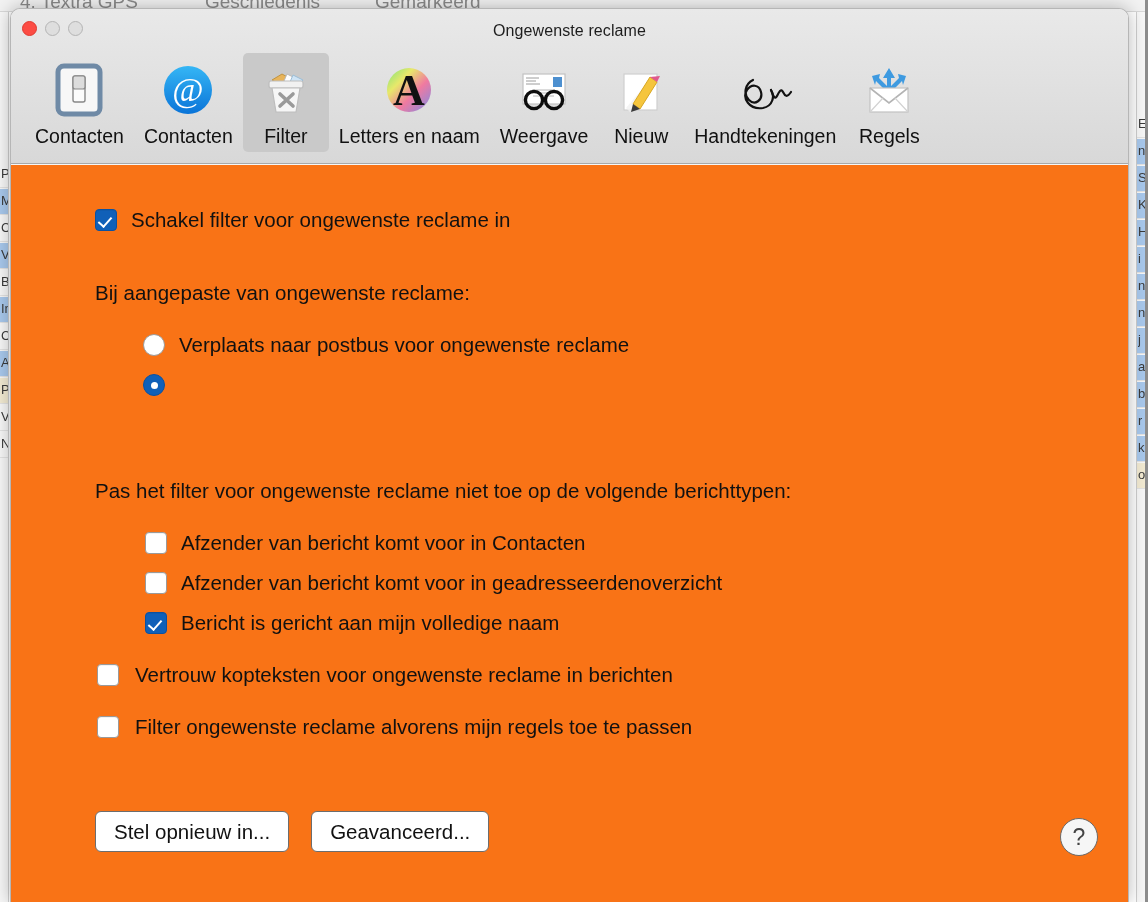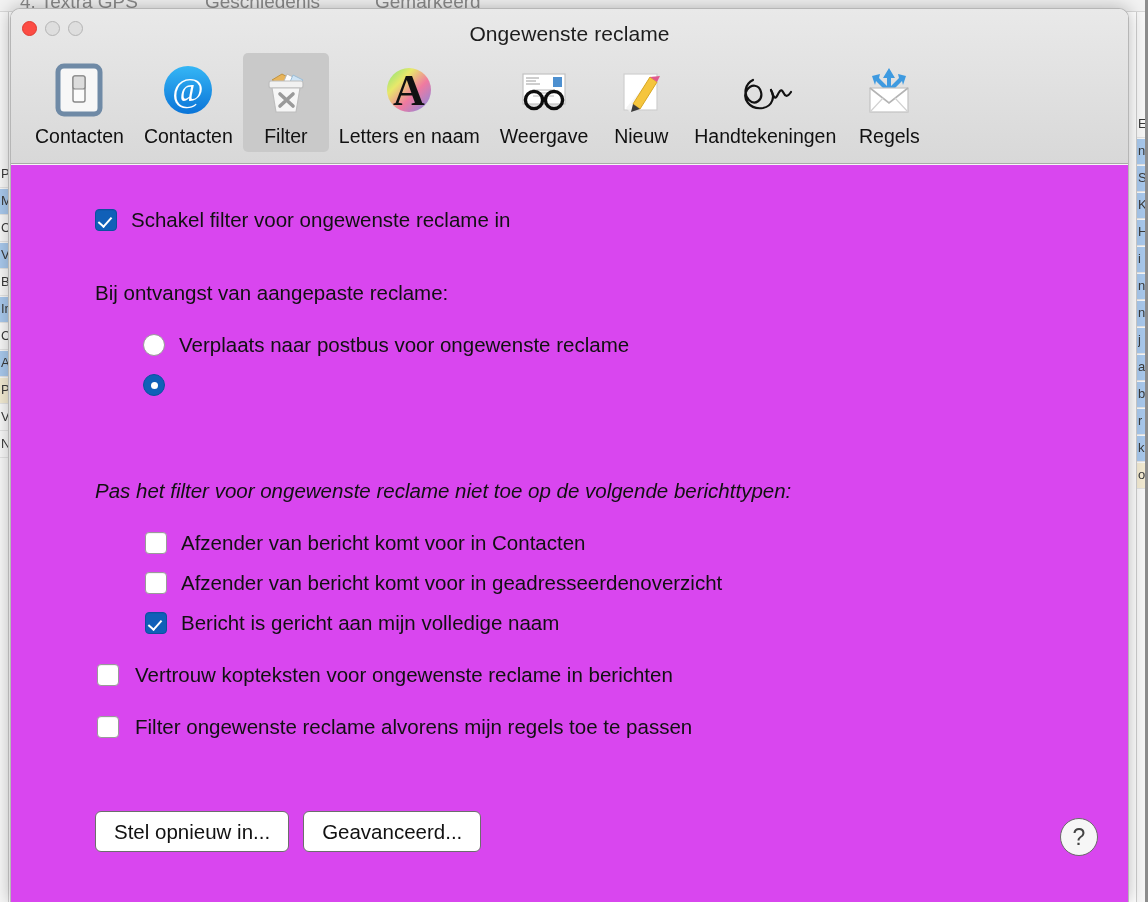--- a/index.html
+++ b/index.html
@@ -80,21 +80,21 @@
   .tl {
     width: 15px; height: 15px; border-radius: 50%;
   }
   .tl.close  { background: #fc4c44; border: 1px solid #e0392f; }
   .tl.min    { background: #dedede; border: 1px solid #b4b4b4; }
   .tl.zoom   { background: #dedede; border: 1px solid #b4b4b4; }
 
   #window-title {
     position: absolute; left: 0; right: 0; top: 13px;
     text-align: center;
-    font-size: 21px; color: #1d1d1d;
+    font-size: 16px; color: #1d1d1d;
     letter-spacing: 0.1px;
   }
 
   #toolbar {
     position: absolute; left: 0; right: 0; top: 44px; height: 108px;
     display: flex; align-items: flex-start;
     padding-left: 14px;
   }
   .tb-item {
     display: flex; flex-direction: column; align-items: center;
@@ -110,21 +110,21 @@
     display: flex; align-items: center; justify-content: center;
     margin-bottom: 1px;
   }
   .tb-label {
     font-size: 19.5px; color: #111111; white-space: nowrap;
   }
 
   
   #content {
     position: absolute; left: 0; right: 0; top: 156px; bottom: 0;
-    background: #d946ef;
+    background: #f97316;
     padding: 0;
   }
   .row { display: flex; align-items: flex-start; }
 
   .label-text {
     font-size: 20.5px; color: #111111; white-space: nowrap;
     line-height: 1.1;
   }
   .section-head {
     font-size: 20.5px; color: #111111; white-space: nowrap;
@@ -197,30 +197,30 @@
 
   
   #enable-row { position: absolute; left: 84px; top: 44px; }
   #enable-row .label-text { margin-left: 14px; }
 
   #sect1-head { position: absolute; left: 84px; top: 116px; }
   #radio-group { position: absolute; left: 132px; top: 160px; }
   .radio-row { display: flex; align-items: center; height: 40px; }
   .radio-row .label-text { margin-left: 14px; }
 
-  #sect2-head { position: absolute; left: 84px; top: 314px; font-style: italic; }
+  #sect2-head { position: absolute; left: 84px; top: 314px; }
   #cb-group { position: absolute; left: 134px; top: 358px; }
   .cb-row { display: flex; align-items: center; height: 40px; }
   .cb-row .label-text { margin-left: 14px; }
 
   #extra-group { position: absolute; left: 86px; top: 484px; }
   .extra-row { display: flex; align-items: center; height: 52px; }
   .extra-row .label-text { margin-left: 16px; }
 
-  #button-bar { position: absolute; left: 84px; top: 646px; display: flex; gap: 14px; }
+  #button-bar { position: absolute; left: 84px; top: 646px; display: flex; gap: 22px; }
 </style>
 </head>
 <body>
 
 <div id="desktop">
 
   <div class="bg-menu-row">
     <span class="lbl" style="left:20px">4. Textra GPS</span>
     <span class="lbl" style="left:205px">Geschiedenis</span>
     <span class="lbl" style="left:375px">Gemarkeerd</span>
@@ -449,21 +449,21 @@
     </div>
   </div>
 
   <div id="content">
 
     <div class="row" id="enable-row">
       <div class="cb on"></div>
       <span class="label-text">Schakel filter voor ongewenste reclame in</span>
     </div>
 
-    <div id="sect1-head" class="section-head">Bij ontvangst van aangepaste reclame:</div>
+    <div id="sect1-head" class="section-head">Bij aangepaste van ongewenste reclame:</div>
 
     <div id="radio-group">
       <div class="radio-row">
         <div class="rb"></div>
         <span class="label-text">Verplaats naar postbus voor ongewenste reclame</span>
       </div>
       <div class="radio-row">
         <div class="rb on"></div>
       </div>
     </div>

